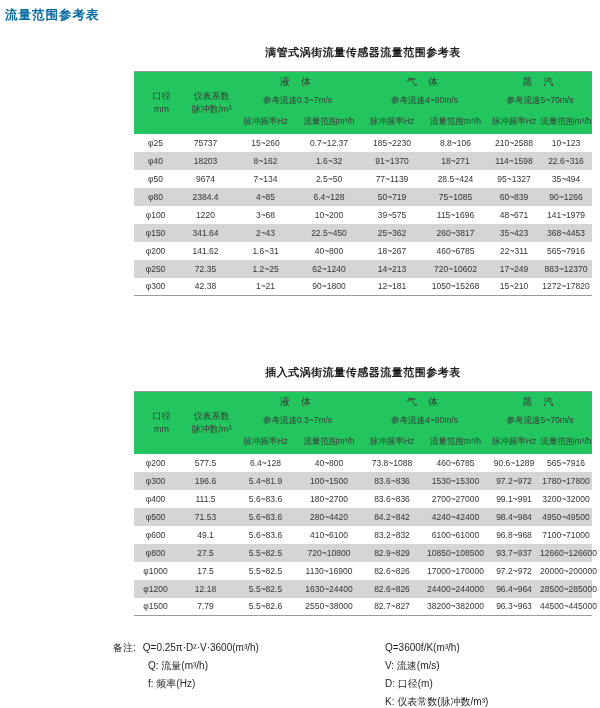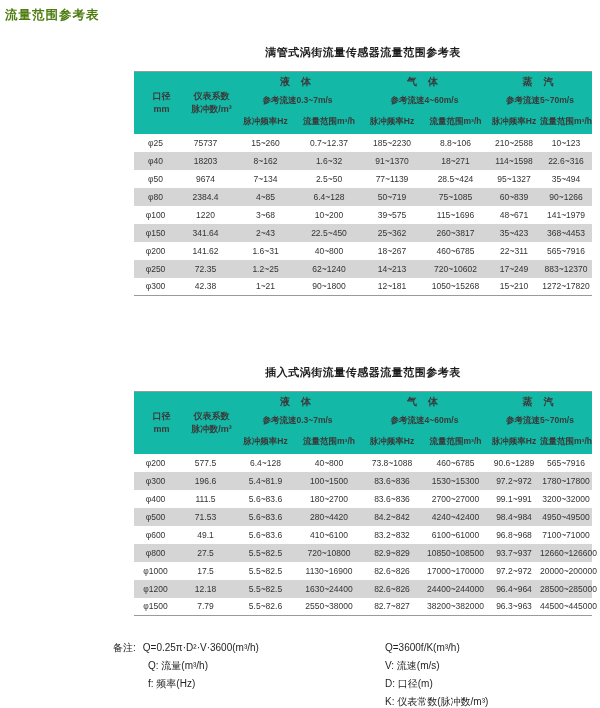--- a/index.html
+++ b/index.html
@@ -6,21 +6,21 @@
   html, body { width: 600px; height: 708px; }
   body {
     background: #ffffff;
     font-family: "Liberation Sans", "DejaVu Sans", sans-serif;
     color: #2b2b2b;
     overflow: hidden;
   }
   .page-title {
     font-size: 12.5px;
     font-weight: bold;
-    color: #4d7c0f;
+    color: #0369a1;
     margin: 7px 0 0 5px;
     letter-spacing: 1px;
   }
   .table-block { margin-left: 134px; width: 458px; }
   .tb1 { margin-top: 21px; }
   .tb2 { margin-top: 69px; }
   .tbl-title {
     text-align: center;
     font-size: 11px;
     font-weight: bold;
@@ -29,22 +29,22 @@
     letter-spacing: 0.5px;
   }
   table.ref-table {
     width: 458px;
     border-collapse: collapse;
     table-layout: fixed;
     border-top: 1px solid #9a9a9a;
     border-bottom: 1px solid #9a9a9a;
   }
   thead th {
-    background: #14b8a6;
-    font-weight: bold;
+    background: #22c55e;
+    font-weight: normal;
     color: #3a3a3a;
     padding: 0;
     vertical-align: middle;
   }
   .th-main div { font-size: 9px; line-height: 13px; margin-left: 12px; }
   .th-group { font-size: 10px; height: 20px; letter-spacing: 4px; }
   .th-vel   { font-size: 8.5px; height: 18px; }
   .th-sub   { font-size: 8.5px; height: 24px; }
   tbody td {
     height: 18px;

